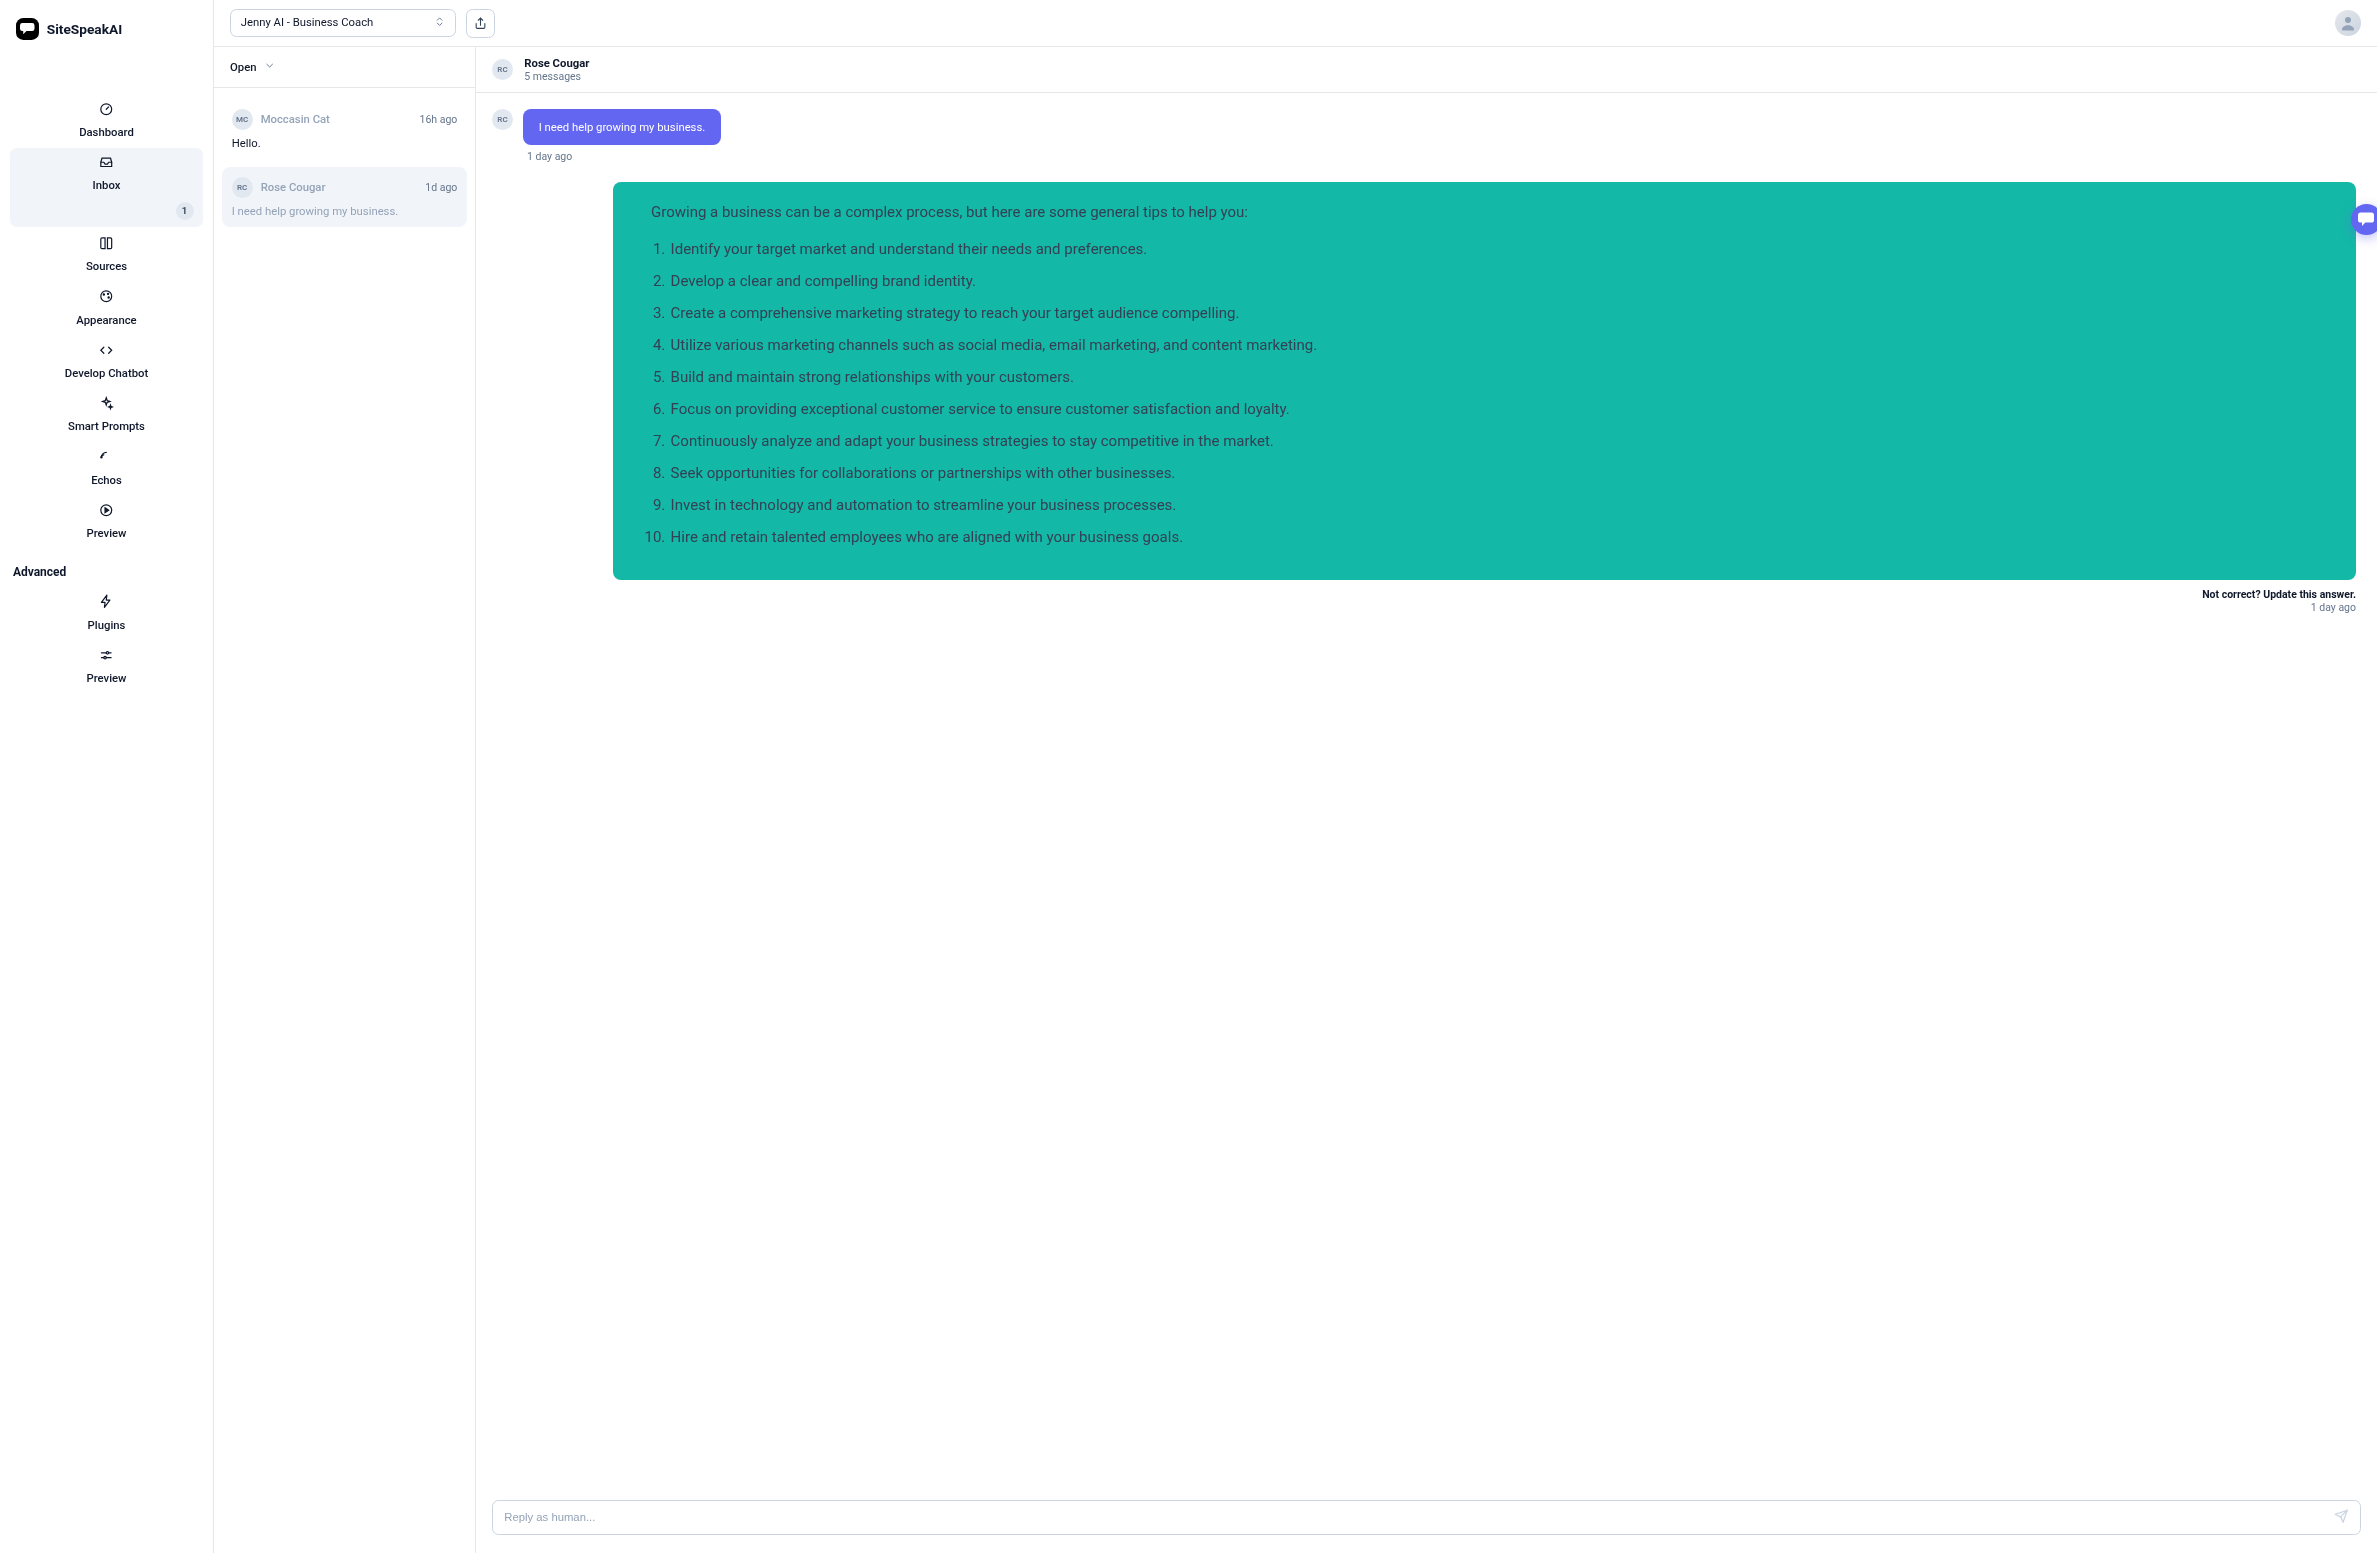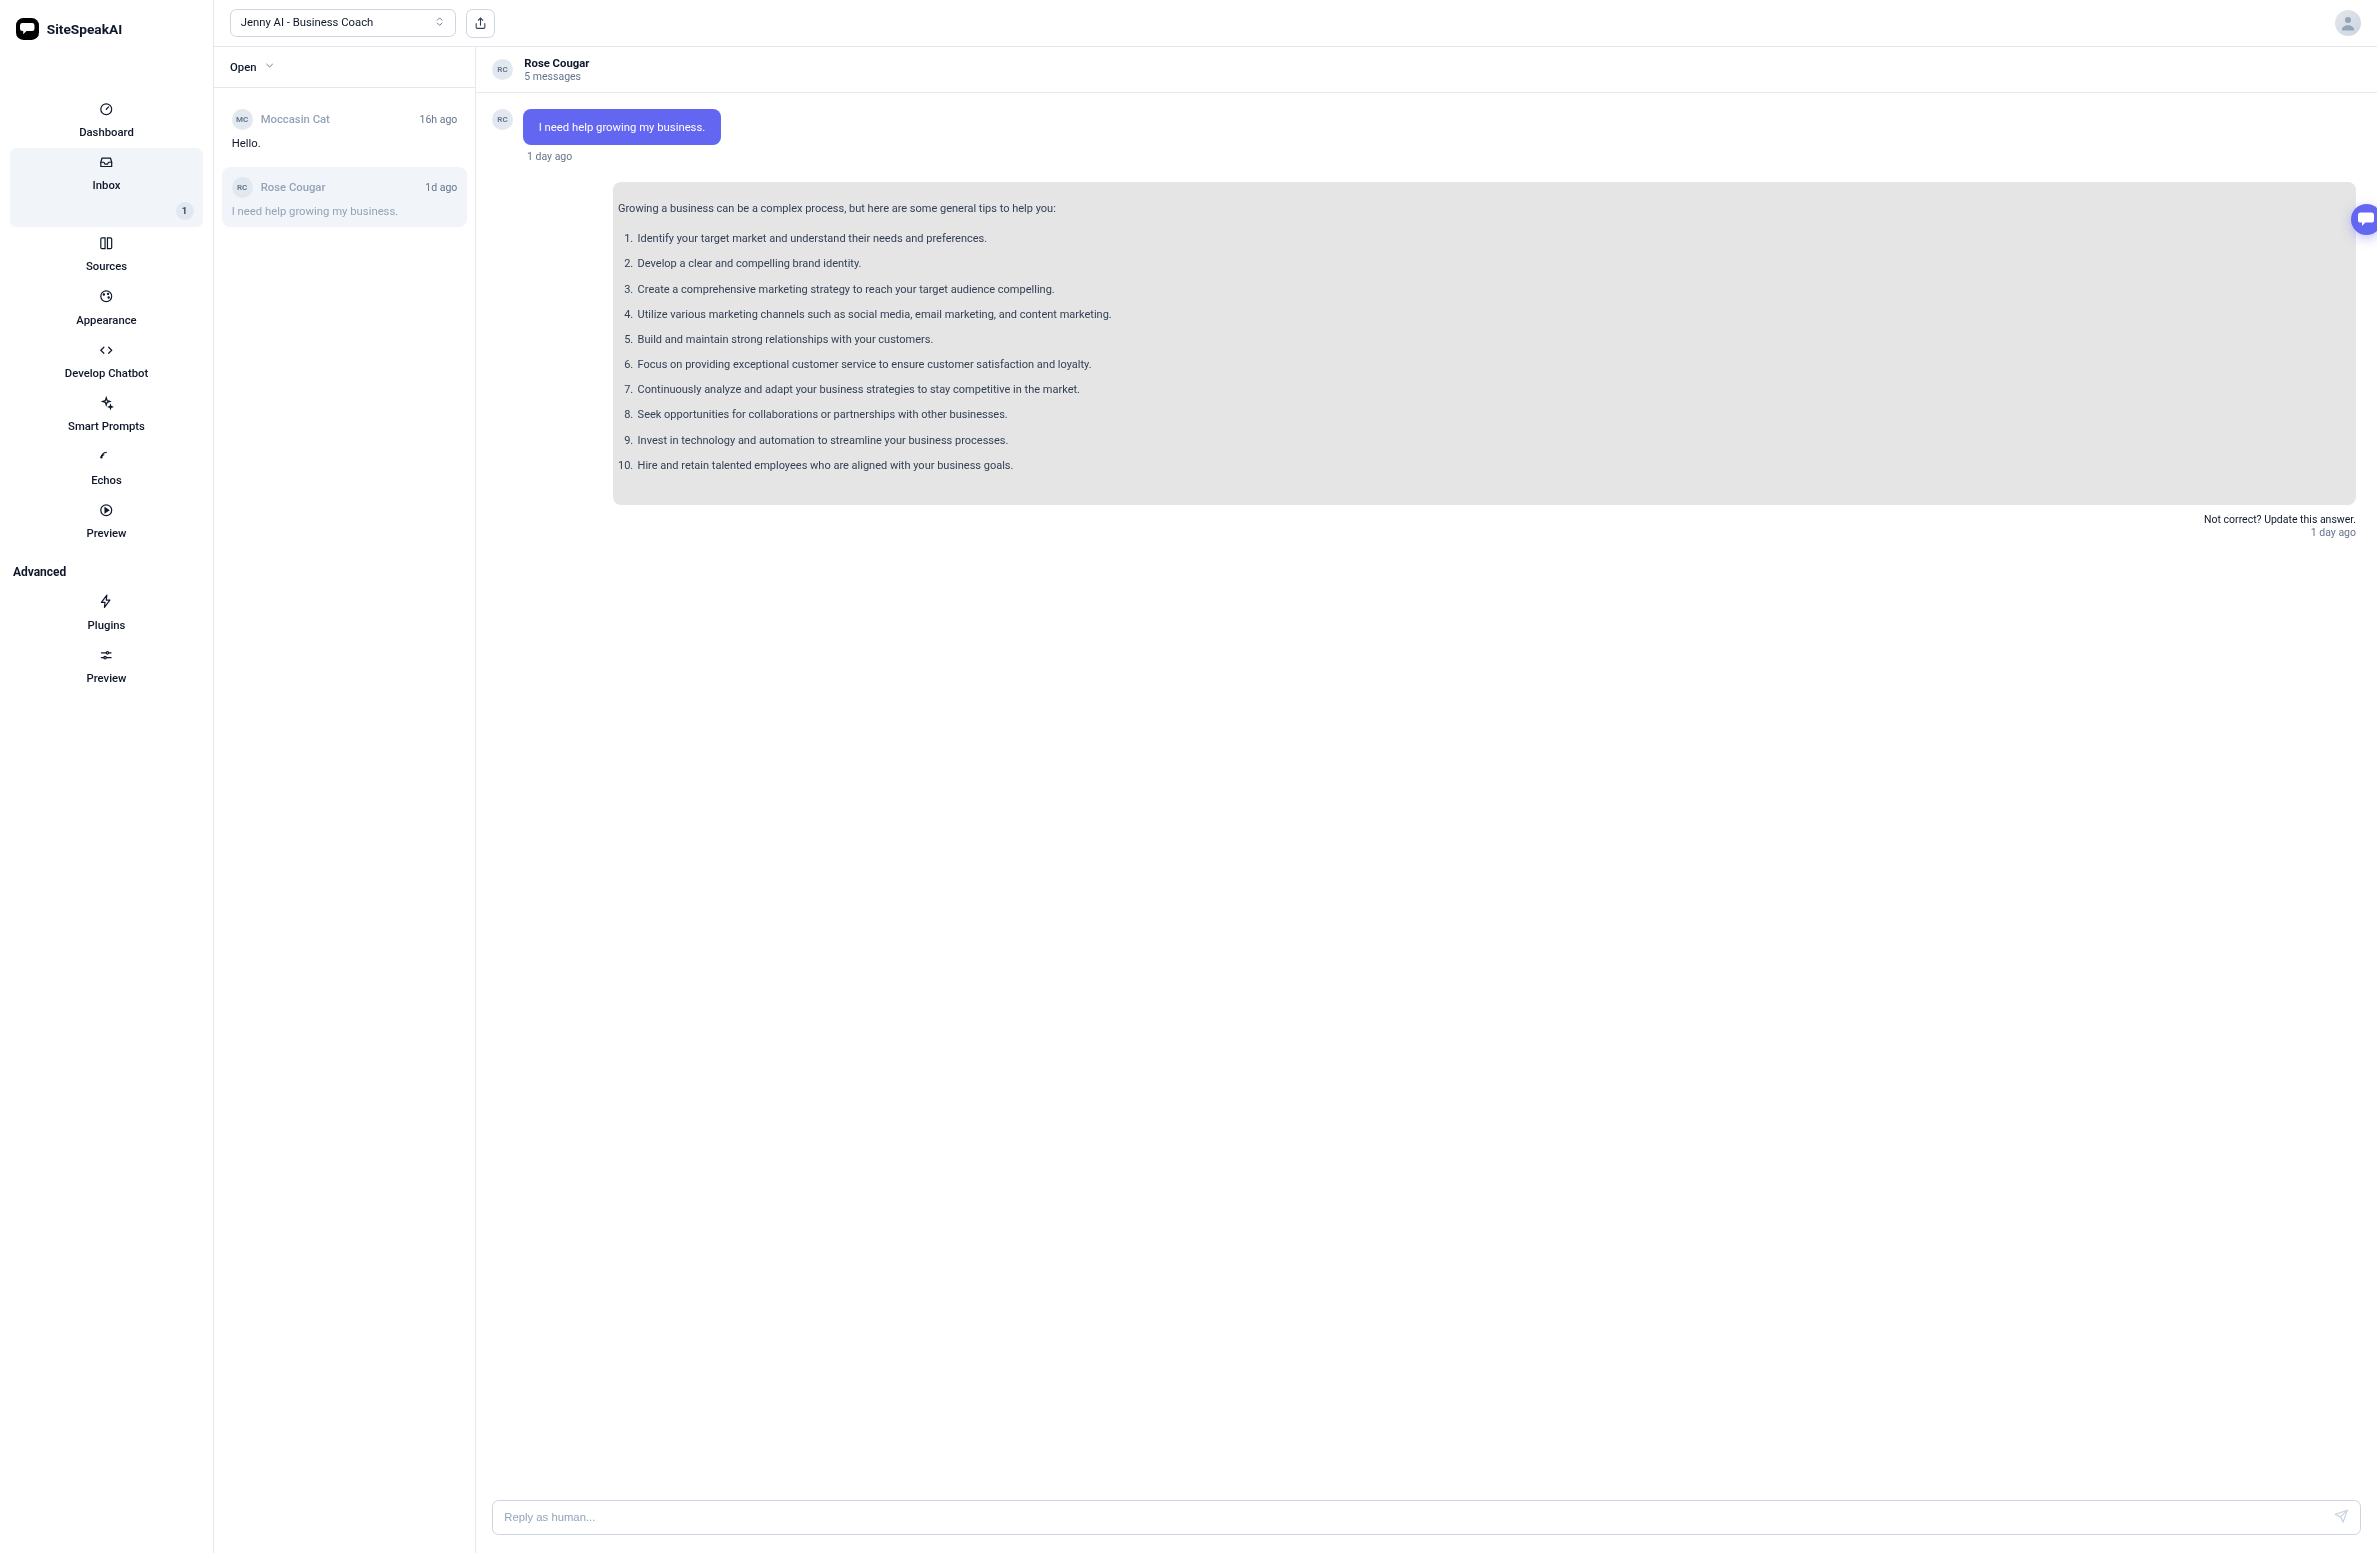--- a/index.html
+++ b/index.html
@@ -125,33 +125,33 @@
   .msg-row { display:flex; align-items:flex-start; gap:9.7px; margin-bottom:3.2px; }
   .bubble-user {
     background:#6366f1; color:#fff;
     padding: 11.3px 16px; border-radius:8px;
     font-size:11.3px; max-width: 75%;
   }
   .msg-time { color:#64748b; font-size:10.5px; margin: 4.8px 0 19.4px 35px; }
 
   .bubble-bot {
     margin-left: 121px;
-    background:#e5e5e5; color:#334155;
-    padding: 18px 5px; border-radius: 8px;
-    font-size: 11px; line-height:1.7;
+    background:#14b8a6; color:#334155;
+    padding: 18px 38px; border-radius: 8px;
+    font-size: 15px; line-height:1.7;
   }
   .bubble-bot p { margin-bottom: 11.3px; }
   .bubble-bot ol { margin: 0 0 11.3px 18px; }
   .bubble-bot li { margin-bottom: 6.5px; padding-left: 1.6px; }
 
   .feedback-row {
     margin-left:121px; text-align:right; color:#64748b; font-size:10.5px;
     margin-top:8px;
   }
-  .feedback-row .link { color:#0f172a; font-weight:400; cursor:pointer; }
+  .feedback-row .link { color:#0f172a; font-weight:700; cursor:pointer; }
 
   .composer-wrap { padding: 0 16px 18px 16px; }
   .composer {
     border:0.8px solid #cbd5e1; border-radius:6.5px;
     display:flex; align-items:center; padding: 8px 11.3px;
   }
   .composer input {
     border:0; outline:0; flex:1; font-size:11.3px; color:#0f172a; background:transparent;
   }
   .composer input::placeholder { color:#94a3b8; }

